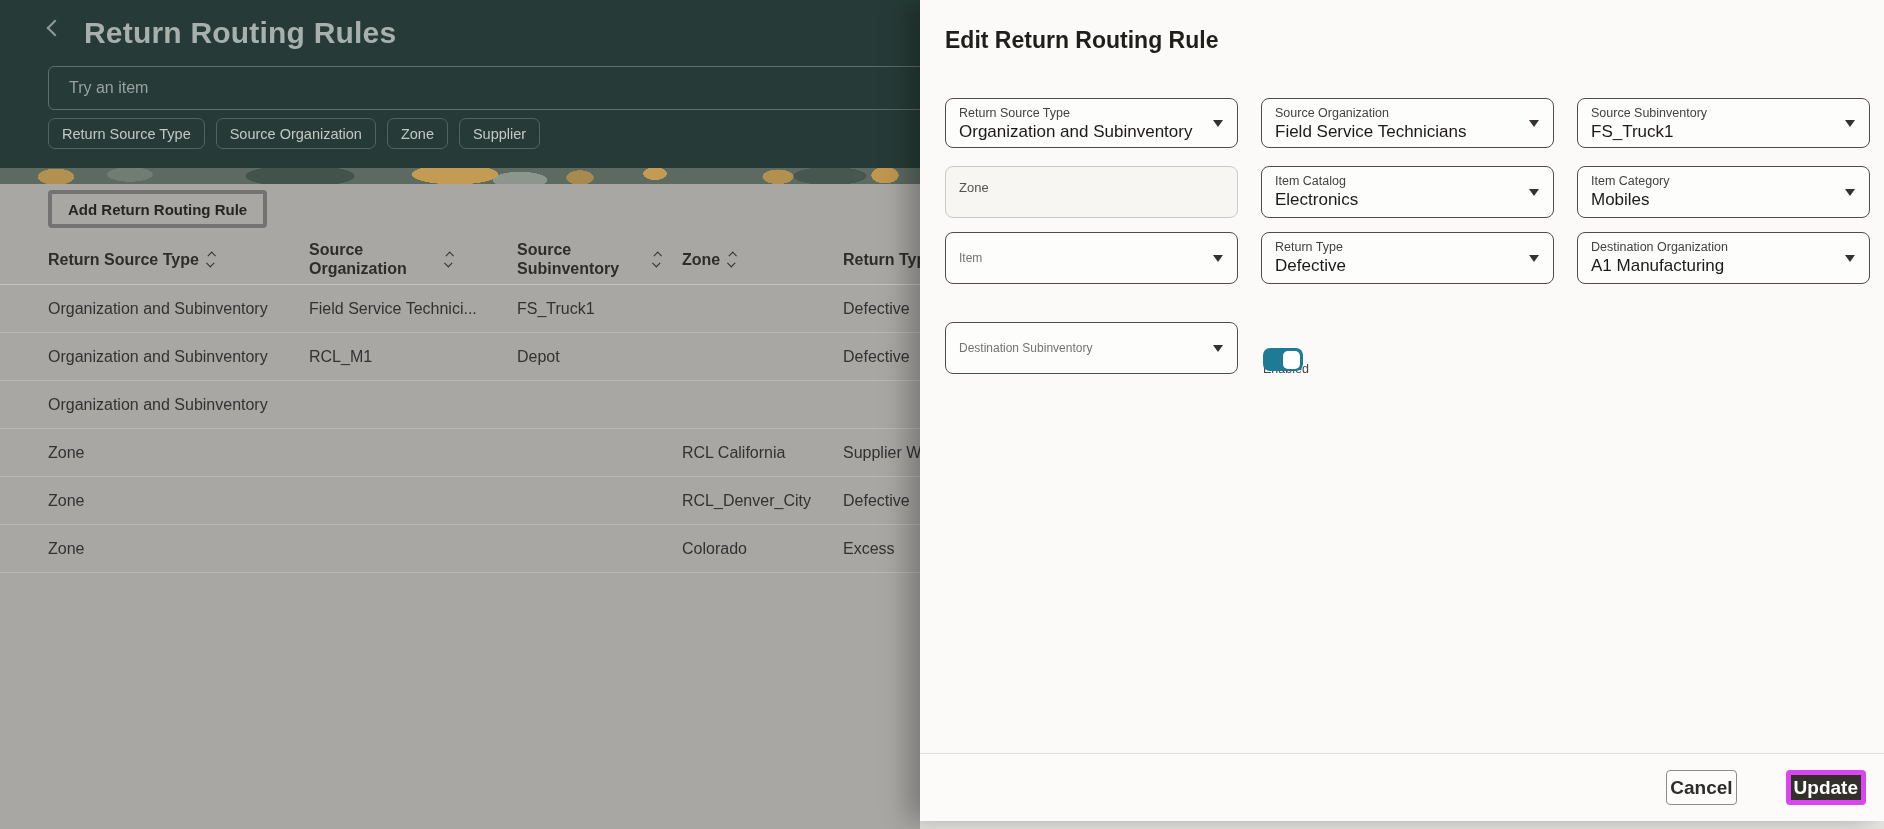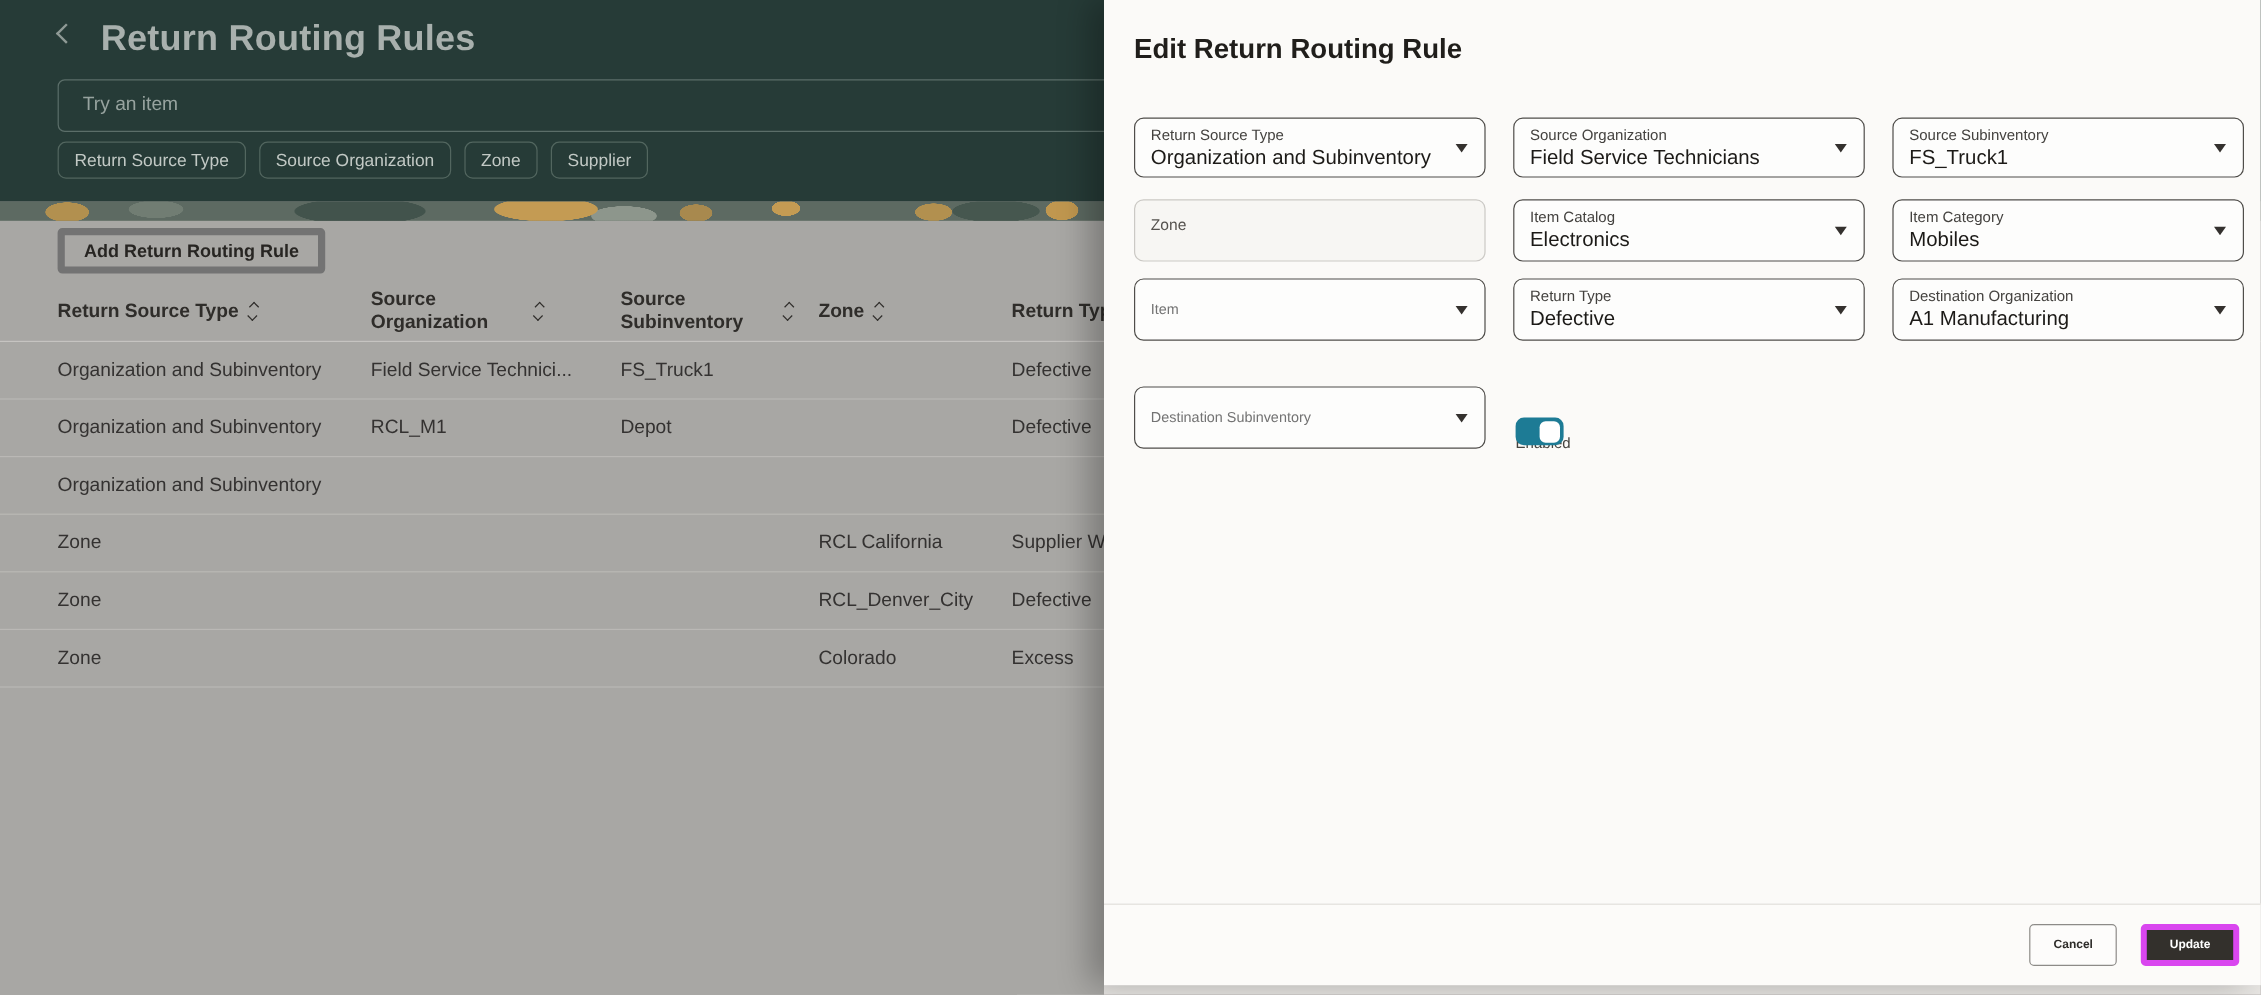--- a/index.html
+++ b/index.html
@@ -34,21 +34,21 @@
         radial-gradient(ellipse 30px 16px at 580px 60%, #a8894e 45%, transparent 46%),
         radial-gradient(ellipse 26px 14px at 655px 35%, #c49b53 45%, transparent 46%),
         radial-gradient(ellipse 34px 16px at 778px 55%, #b2904f 45%, transparent 46%),
         radial-gradient(ellipse 30px 18px at 885px 45%, #c0974f 45%, transparent 46%),
         radial-gradient(ellipse 120px 24px at 300px 50%, #42534c 45%, transparent 46%),
         radial-gradient(ellipse 80px 20px at 830px 50%, #46574f 45%, transparent 46%),
         radial-gradient(ellipse 60px 18px at 520px 75%, #8d968c 45%, transparent 46%),
         radial-gradient(ellipse 50px 16px at 130px 40%, #717d73 45%, transparent 46%); }
 
   .content { position:absolute; left:0; top:184px; width:100%; bottom:0; }
-  .add-btn { margin:6px 0 0 48px; height:38px; padding:0 16px; border:6px solid #737373; border-radius:4px;
+  .add-btn { margin:6px 0 0 48px; height:38px; padding:0 16px; border:4px solid #737373; border-radius:4px;
       background:transparent; font-family:inherit; font-size:15px; font-weight:600; color:#272522; cursor:pointer; }
 
   .tbl { margin-top:12px; }
   .trow { display:grid; grid-template-columns:261px 208px 165px 161px 1fr; padding-left:48px; align-items:center; }
   .thead { min-height:42px; border-bottom:1px solid #c6c4c1; padding-bottom:6px; align-items:center; }
   .thcell { display:flex; align-items:center; gap:9px; font-size:16px; font-weight:600; color:#2f2d2a; cursor:pointer; padding-right:14px; }
   .thcell .lbl { line-height:1.2; }
   .thcell.wrap .lbl { max-width:128px; }
   .sort { display:inline-flex; flex-direction:column; gap:3px; align-items:center; }
   .sort i { display:block; width:6px; height:6px; border:solid #2f2d2a; border-width:1.8px 1.8px 0 0; }
@@ -78,21 +78,21 @@
 
   .toggle-cell { width:293px; position:relative; }
   .toggle-label { position:absolute; left:2px; top:3px; font-size:12.5px; color:#45433f;margin-top:37px; }
   .switch { position:absolute; left:2px; top:26px; width:40px; height:23px; border-radius:7px;
       background:#1d7b95; cursor:pointer; }
   .switch .knob { position:absolute; right:3px; top:2.5px; width:17px; height:18px; border-radius:5px;
       background:#ffffff; }
 
   .dfooter { position:absolute; left:0; right:0; bottom:0; height:68px; border-top:1px solid #e1dfdb;
       background:#fcfbf9; display:flex; align-items:center; justify-content:flex-end; gap:20px; padding-right:18px; }
-  .btn { height:35px; padding:0 19px; border-radius:4px; font-family:inherit; font-size:10px; font-weight:bold; cursor:pointer; }
+  .btn { height:35px; padding:0 3px; border-radius:4px; font-family:inherit; font-size:19px; font-weight:bold; cursor:pointer;margin-left:29px; }
   .btn.cancel { background:#fdfcfb; border:1px solid #8d8b88; color:#2e2c29; }
   .btn.update { background:#33302c; border:5px solid #d946ef; color:#ffffff; }
 
   .bottom-strip { position:absolute; left:920px; bottom:0; width:964px; height:8px; background:#e9e7e4; z-index:4; }
 </style>
 </head>
 <body>
 
 <div class="page">
   <div class="hdr">

